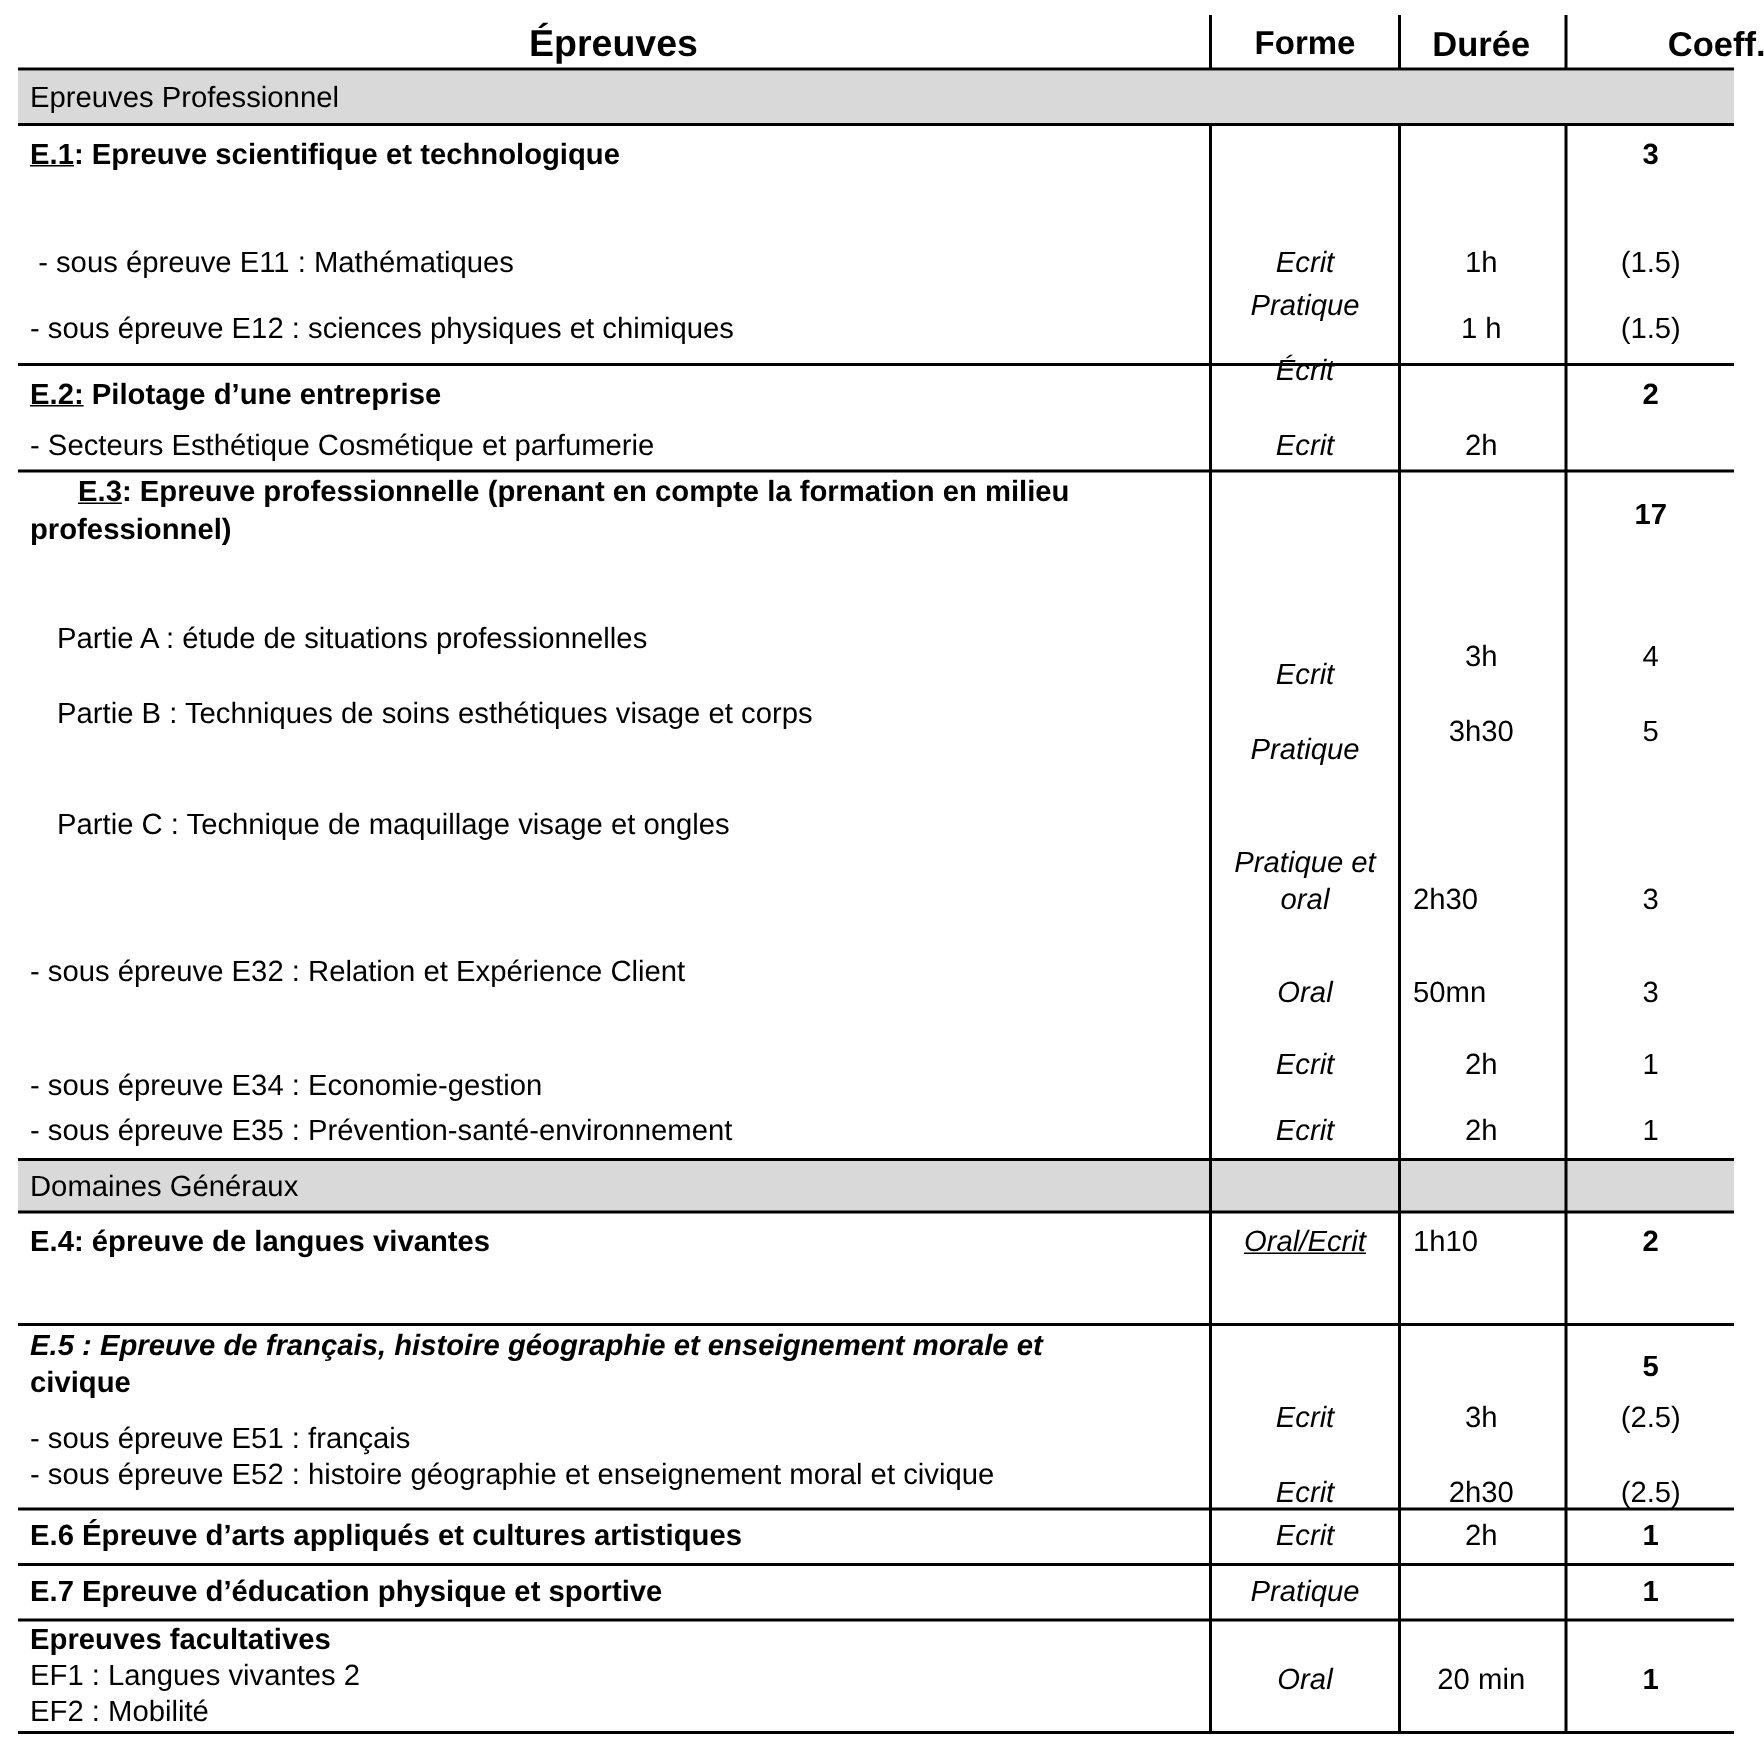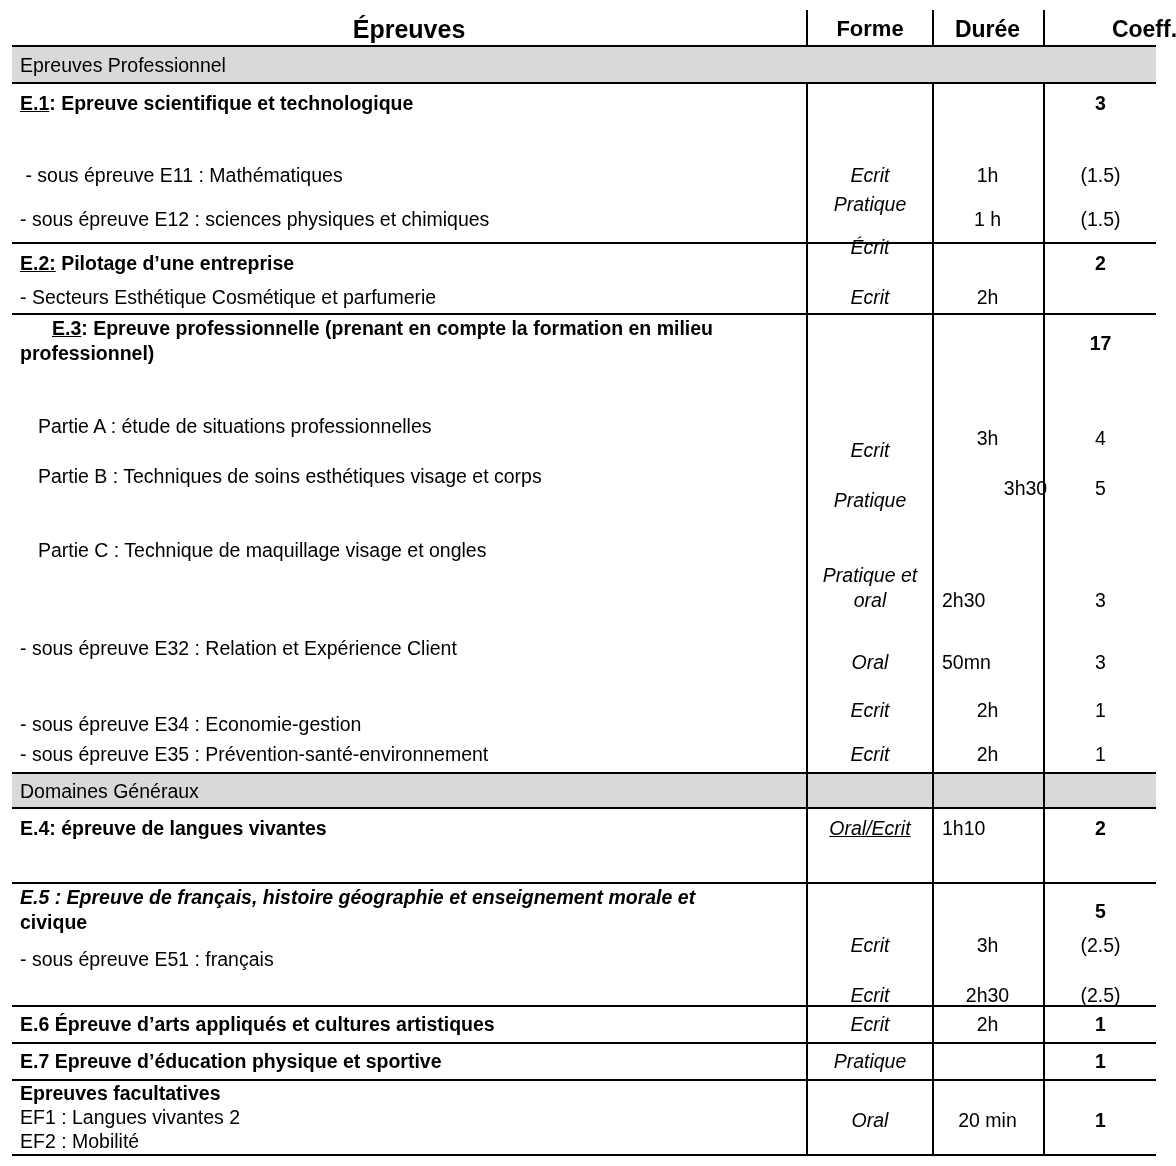--- a/index.html
+++ b/index.html
@@ -66,21 +66,21 @@
     <span class="t b c col-coeff" style="top:17px;">17</span>
 
 
     <span class="t" style="left:26px;top:100px;">Partie A : étude de situations professionnelles</span>
     <span class="t i c col-forme" style="top:124px;">Ecrit</span>
     <span class="t c col-duree" style="top:112px;">3h</span>
     <span class="t c col-coeff" style="top:112px;">4</span>
 
     <span class="t" style="left:26px;top:150px;">Partie B : Techniques de soins esthétiques visage et corps</span>
     <span class="t i c col-forme" style="top:174px;">Pratique</span>
-    <span class="t c col-duree" style="top:162px;padding-left:38px;">3h30</span>
+    <span class="t c col-duree" style="top:162px;">3h30</span>
     <span class="t c col-coeff" style="top:162px;">5</span>
 
     <span class="t" style="left:26px;top:224px;">Partie C : Technique de maquillage visage et ongles</span>
     <span class="t i c col-forme" style="top:249px;">Pratique et</span>
     <span class="t i c col-forme" style="top:274px;">oral</span>
     <span class="t" style="left:930px;top:274px;">2h30</span>
     <span class="t c col-coeff" style="top:274px;">3</span>
 
     <span class="t" style="left:8px;top:322px;">- sous épreuve E32 : Relation et Expérience Client</span>
     <span class="t i c col-forme" style="top:336px;">Oral</span>
@@ -112,20 +112,21 @@
   <div class="row" style="top:873px;height:123px;">
     <span class="t b" style="left:8px;top:2px;font-style:italic;">E.5 : Epreuve de français, histoire géographie et enseignement morale et</span>
     <span class="t b" style="left:8px;top:27px;">civique</span>
     <span class="t b c col-coeff" style="top:16px;">5</span>
 
     <span class="t" style="left:8px;top:64px;">- sous épreuve E51 : français</span>
     <span class="t i c col-forme" style="top:50px;">Ecrit</span>
     <span class="t c col-duree" style="top:50px;">3h</span>
     <span class="t c col-coeff" style="top:50px;">(2.5)</span>
 
+    <span class="t" style="left:8px;top:88px;">- sous épreuve E52 : histoire géographie et enseignement moral et civique</span>
     <span class="t i c col-forme" style="top:100px;">Ecrit</span>
     <span class="t c col-duree" style="top:100px;">2h30</span>
     <span class="t c col-coeff" style="top:100px;">(2.5)</span>
   </div>
 
   <div class="row" style="top:996px;height:37px;">
     <span class="t b" style="left:8px;top:6px;">E.6 Épreuve d’arts appliqués et cultures artistiques</span>
     <span class="t i c col-forme" style="top:6px;">Ecrit</span>
     <span class="t c col-duree" style="top:6px;">2h</span>
     <span class="t b c col-coeff" style="top:6px;">1</span>

